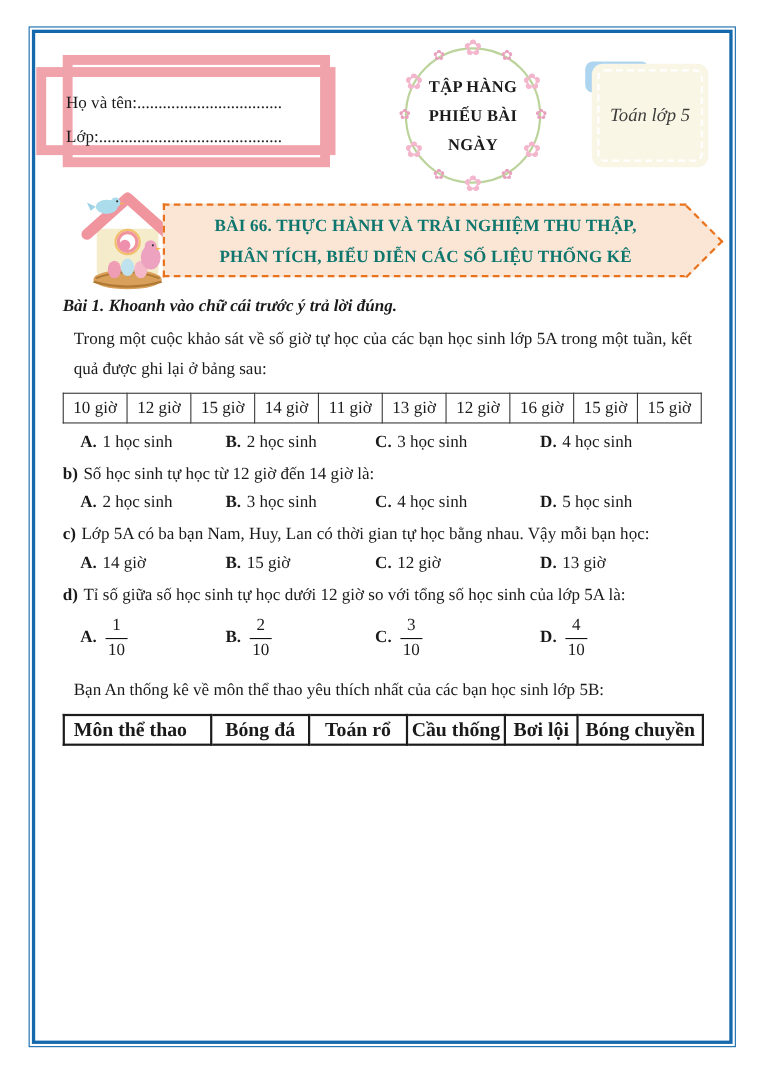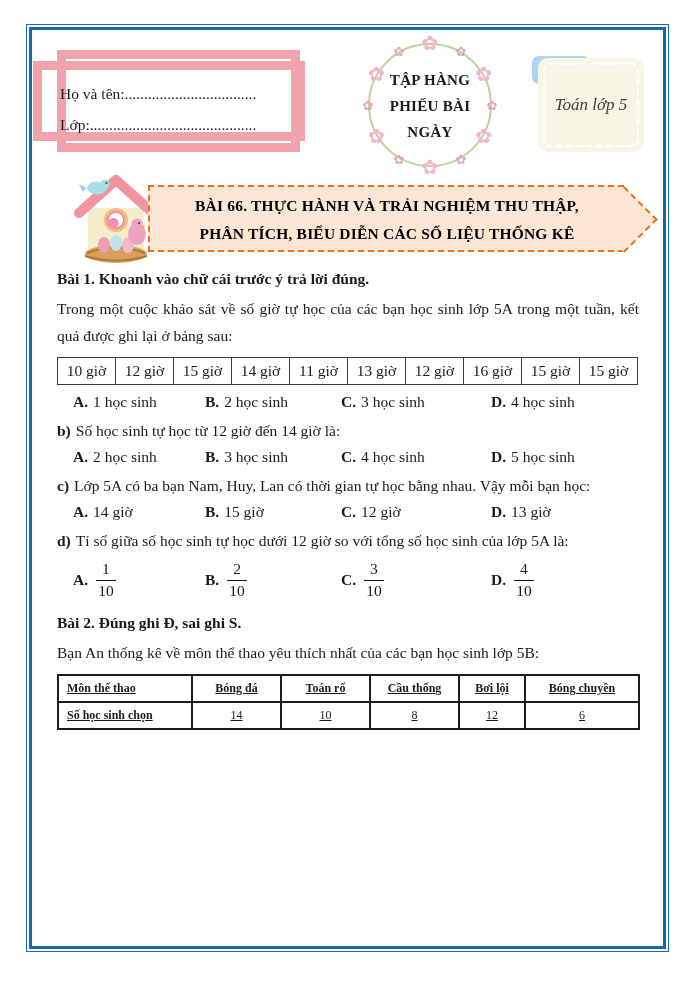--- a/index.html
+++ b/index.html
@@ -36,47 +36,47 @@
 
   .birdhouse { position:absolute; left:38px; top:142px; }
 
   .banner { position:absolute; left:116px; top:155px; width:476px; height:67px;
             background:#fbe6d6; border:2px dashed #e8731c; border-right:none;
             text-align:center; padding-top:5px; z-index:1; }
   .banner-arrow { position:absolute; right:-24px; top:9px; width:47px; height:47px;
             background:#fbe6d6; border-top:2px dashed #e8731c; border-right:2px dashed #e8731c;
             transform:rotate(45deg); z-index:0; }
   .banner-line { position:relative; z-index:2; font-weight:bold; font-size:15.5px;
-            line-height:28px; color:#000000; letter-spacing:.2px; }
+            line-height:28px; color:#0f766e; letter-spacing:.2px; }
 
   
   .content { position:absolute; left:25px; top:240px; width:582px; font-size:15.5px; }
-  .heading { font-weight:bold; margin:0 0 7px; }
+  .heading { font-weight:bold; margin:0 0 7px;font-style:italic; }
   .mt { margin-top:13px; }
-  .para { margin:0 0 8px; line-height:27px; text-align:justify; }
+  .para { margin:0 10px 8px; line-height:27px; text-align:justify; }
 
   table { border-collapse:collapse; table-layout:fixed; }
   .hours-table { width:581px; margin:2px 0 8px; }
   .hours-table td { border:1px solid #3a3a3a; height:27px; text-align:center; font-size:15.5px; }
 
   .qline { margin:4px 0 8px; white-space:nowrap; }
   .qline b { margin-right:5px; }
   .choices { display:flex; padding-left:16px; margin:7px 0 11px; }
   .choice { display:flex; align-items:center; }
   .choice b { margin-right:5px; }
   .choices .choice:nth-child(1){ width:132px; }
   .choices .choice:nth-child(2){ width:136px; }
   .choices .choice:nth-child(3){ width:150px; }
   .fracs { margin:10px 0 14px; }
   .frac { display:inline-flex; flex-direction:column; text-align:center; line-height:1.2; margin-left:3px; }
   .frac .num { border-bottom:1.4px solid #111; padding:0 6px 1px; }
   .frac .den { padding-top:1px; }
 
   .sports-table { width:581px; margin-top:2px; }
-  .sports-table td { border:2px solid #1c1c1c; height:27px; text-align:center; font-size:12px;text-decoration:underline; }
+  .sports-table td { border:2px solid #1c1c1c; height:27px; text-align:center; font-size:18px; }
   .sports-table td.left { text-align:left; padding-left:8px; }
   .sports-table .b { font-weight:bold; }
 </style>
 </head>
 <body>
 
 <div class="page">
   <div class="frame">
 
     <div class="namebox">
@@ -215,47 +215,38 @@
             <span class="choice">
               <b>D.</b>
               <span class="frac">
                 <span class="num">4</span>
                 <span class="den">10</span>
               </span>
             </span>
           </div>
         </div>
 
-      <p class="heading mt">Bài 2. Đúng ghi Đ, sai ghi S.</p>
       <p class="para">Bạn An thống kê về môn thể thao yêu thích nhất của các bạn học sinh lớp 5B:</p>
 
       <table class="sports-table">
         <colgroup>
           <col style="width:134px">
             <col style="width:89px">
             <col style="width:89px">
           <col style="width:89px">
             <col style="width:66px">
             <col style="width:114px">
         </colgroup>
         <tbody>
           <tr id="sports-head">
             <td class="b left">Môn thể thao</td>
           <td class="b">Bóng đá</td>
               <td class="b">Toán rổ</td>
               <td class="b">Cầu thống</td>
               <td class="b">Bơi lội</td>
               <td class="b">Bóng chuyền</td>
             </tr>
-          <tr id="sports-values">
-            <td class="b left">Số học sinh chọn</td>
-          <td>14</td>
-              <td>10</td>
-              <td>8</td>
-              <td>12</td>
-              <td>6</td>
-            </tr>
         </tbody>
       </table>
     </div>
 
   </div>
 </div>
 
 </body></html>

